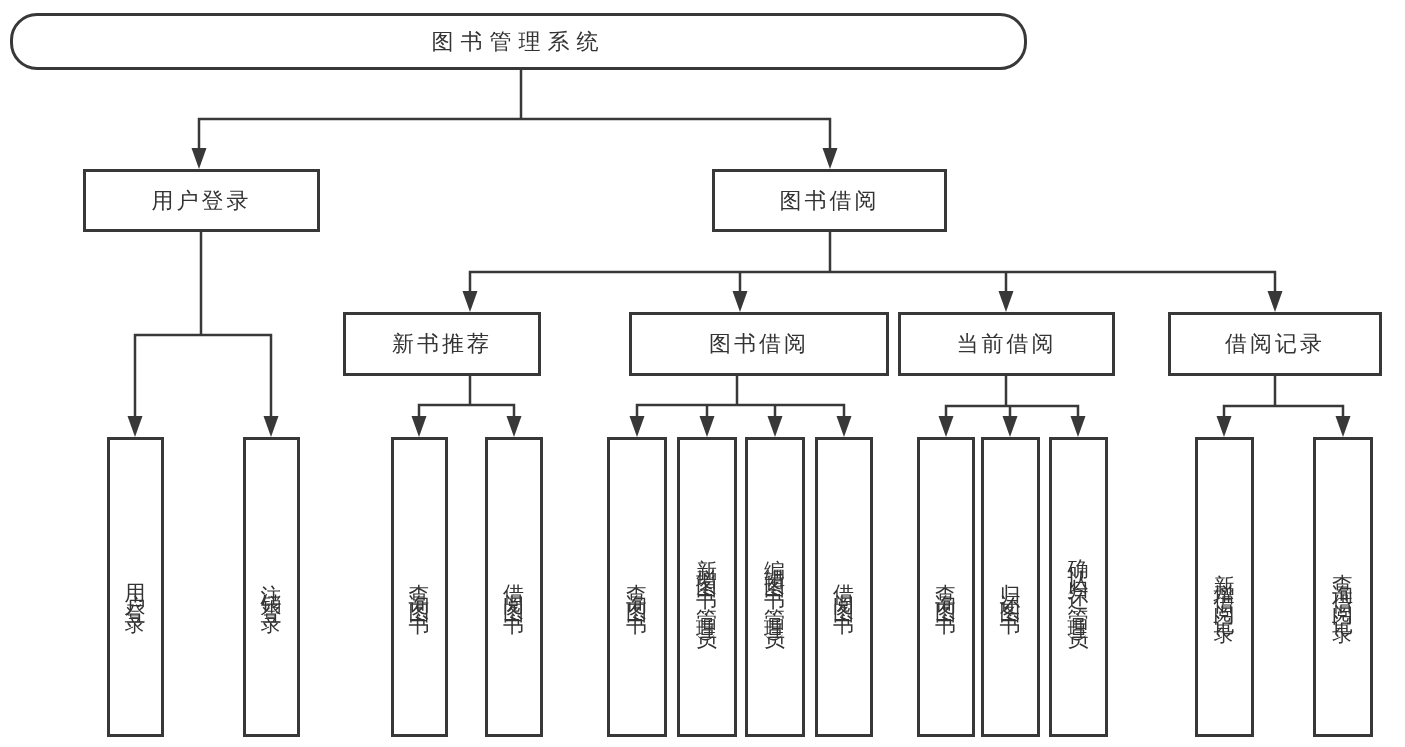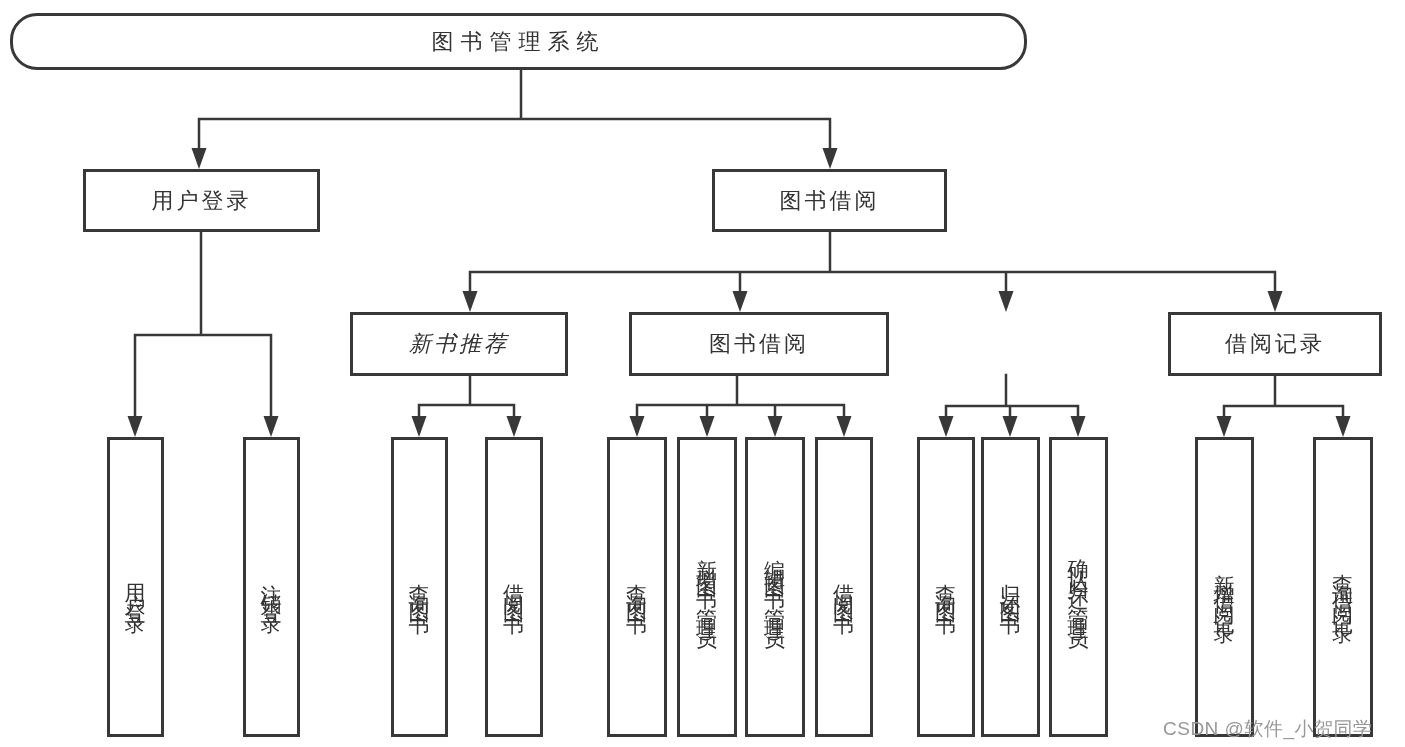--- a/index.html
+++ b/index.html
@@ -84,37 +84,37 @@
       <polygon points="1216.5,416 1231.5,416 1224,437"></polygon>
       <polygon points="1335.5,416 1350.5,416 1343,437"></polygon>
     </g>
   </svg>
 
   <div class="box root" style="left:10px; top:13px; width:1017px; height:57px;border-radius:27px;">图书管理系统</div>
 
   <div class="box" style="left:83px; top:169px; width:237px; height:63px;">用户登录</div>
   <div class="box" style="left:712px; top:169px; width:235px; height:63px;">图书借阅</div>
 
-  <div class="box" style="left:350px; top:312px; width:218px; height:64px;font-style:italic;">新书推荐</div>
+  <div class="box" style="left:343px; top:312px; width:198px; height:64px;">新书推荐</div>
   <div class="box" style="left:629px; top:312px; width:260px; height:64px;">图书借阅</div>
+  <div class="box" style="left:898px; top:312px; width:217px; height:64px;">当前借阅</div>
   <div class="box" style="left:1168px; top:312px; width:214px; height:64px;">借阅记录</div>
 
   <div class="box leaf" style="left:107px; top:437px; width:57px; height:300px;">用户登录</div>
   <div class="box leaf" style="left:243px; top:437px; width:57px; height:300px;">注销登录</div>
 
   <div class="box leaf" style="left:391px; top:437px; width:57px; height:300px;">查询图书</div>
   <div class="box leaf" style="left:485px; top:437px; width:58px; height:300px;">借阅图书</div>
 
   <div class="box leaf" style="left:607px; top:437px; width:60px; height:300px;">查询图书</div>
   <div class="box leaf" style="left:677px; top:437px; width:60px; height:300px;">新增图书（管理员）</div>
   <div class="box leaf" style="left:745px; top:437px; width:60px; height:300px;">编辑图书（管理员）</div>
   <div class="box leaf" style="left:815px; top:437px; width:58px; height:300px;">借阅图书</div>
 
   <div class="box leaf" style="left:917px; top:437px; width:58px; height:300px;">查询图书</div>
   <div class="box leaf" style="left:981px; top:437px; width:59px; height:300px;">归还图书</div>
   <div class="box leaf" style="left:1049px; top:437px; width:59px; height:300px;">确认归还（管理员）</div>
 
   <div class="box leaf" style="left:1195px; top:437px; width:59px; height:300px;">新增借阅记录</div>
   <div class="box leaf" style="left:1313px; top:437px; width:60px; height:300px;">查询借阅记录</div>
 
-  <div class="watermark">CSDN @软件_小贺同学</div>
 
 </div>
 
 </body></html>

